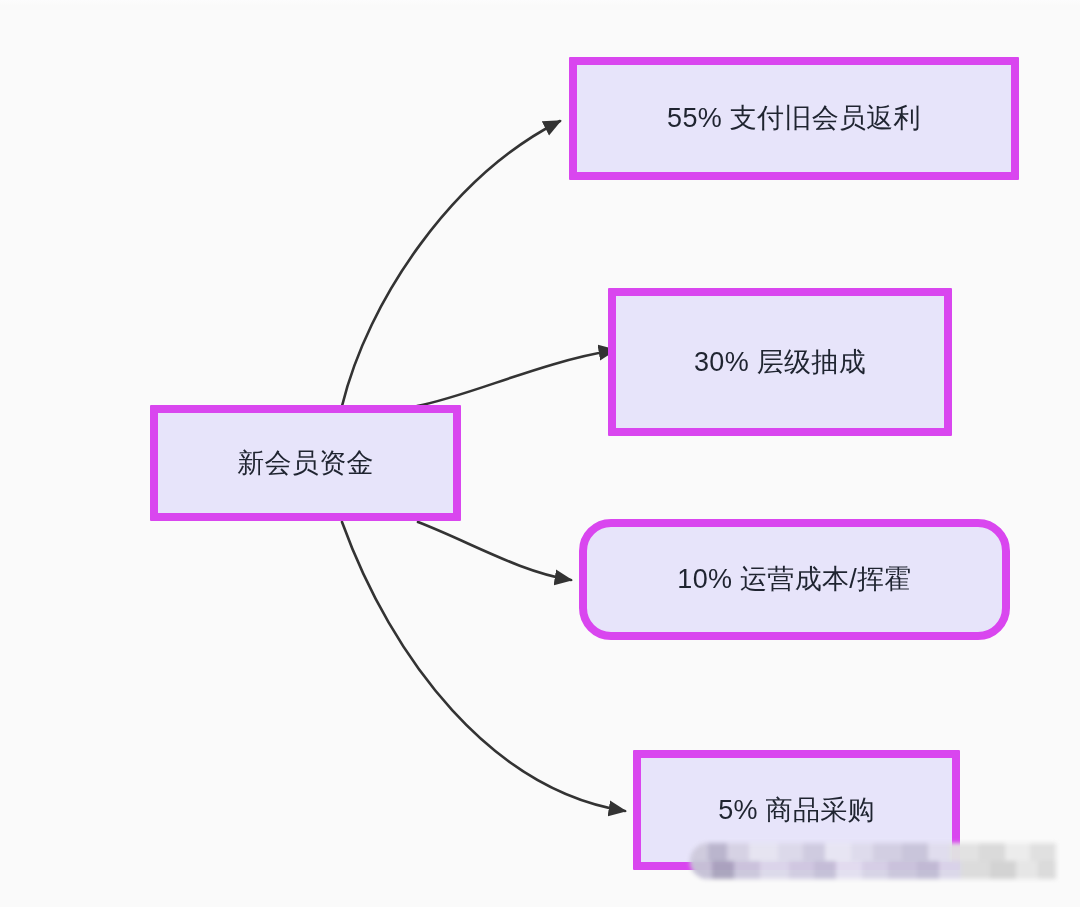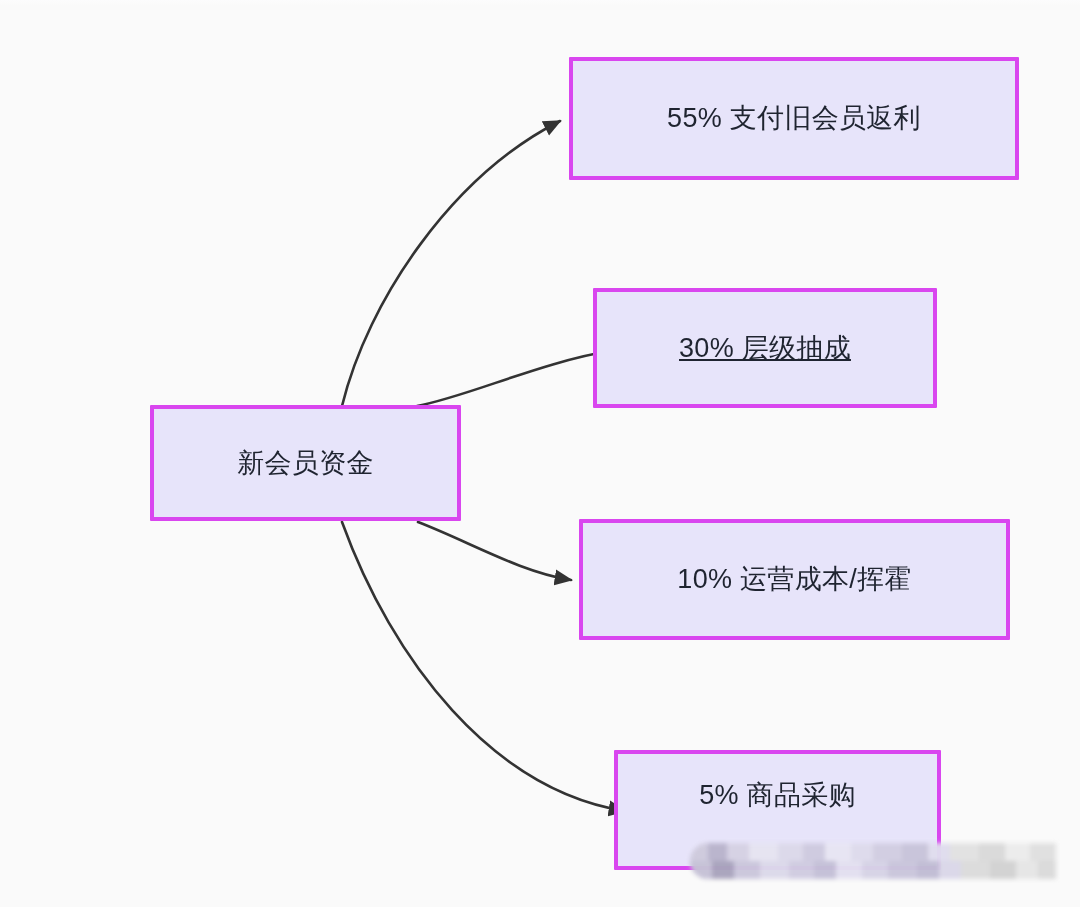--- a/index.html
+++ b/index.html
@@ -34,21 +34,21 @@
     position: absolute;
     left: 0;
     top: 0;
     width: 1080px;
     height: 907px;
   }
   .node {
     position: absolute;
     box-sizing: border-box;
     background: #e7e4fa;
-    border: 4px solid #d946ef;
+    border: 8px solid #d946ef;
     border-radius: 1px;
     display: flex;
     align-items: center;
     justify-content: center;
     color: #1f2430;
     font-size: 27px;
     line-height: 1.2;
     letter-spacing: 0.3px;
     white-space: nowrap;
     -webkit-font-smoothing: antialiased;
@@ -133,29 +133,29 @@
   </svg>
 
   <div class="node" style="left:150px; top:405px; width:311px; height:116px;justify-content:center;">
     <span class="node-label">新会员资金</span>
   </div>
 
   <div class="node" style="left:569px; top:57px; width:450px; height:123px;">
     <span class="node-label">55% 支付旧会员返利</span>
   </div>
 
-  <div class="node" style="left:593px; top:288px; width:344px; height:120px;text-decoration:underline;">
+  <div class="node" style="left:608px; top:288px; width:344px; height:148px;">
     <span class="node-label">30% 层级抽成</span>
   </div>
 
-  <div class="node" style="left:579px; top:519px; width:431px; height:121px;">
+  <div class="node" style="left:579px; top:519px; width:431px; height:121px;border-radius:32px;">
     <span class="node-label">10% 运营成本/挥霍</span>
   </div>
 
-  <div class="node" style="left:614px; top:750px; width:327px; height:120px; align-items:flex-start; padding-top:25px;">
+  <div class="node" style="left:633px; top:750px; width:327px; height:120px; align-items:flex-start; padding-top:36px;">
     <span class="node-label">5% 商品采购</span>
   </div>
 
   <div class="redaction-bar" style="left:690px; top:843px; width:366px; height:36px;">
     <div class="mosaic"></div>
     <div class="mosaic-row2"></div>
   </div>
 
 </div>
 

